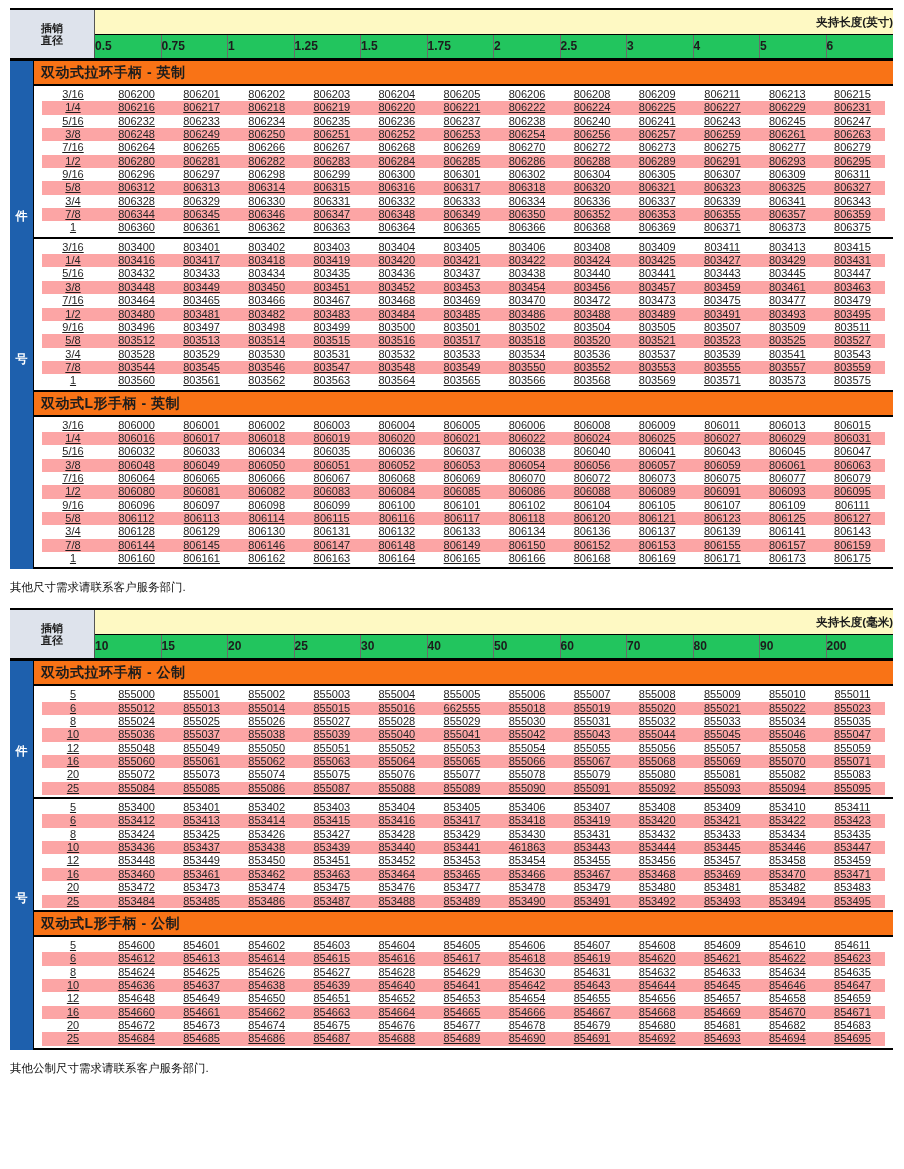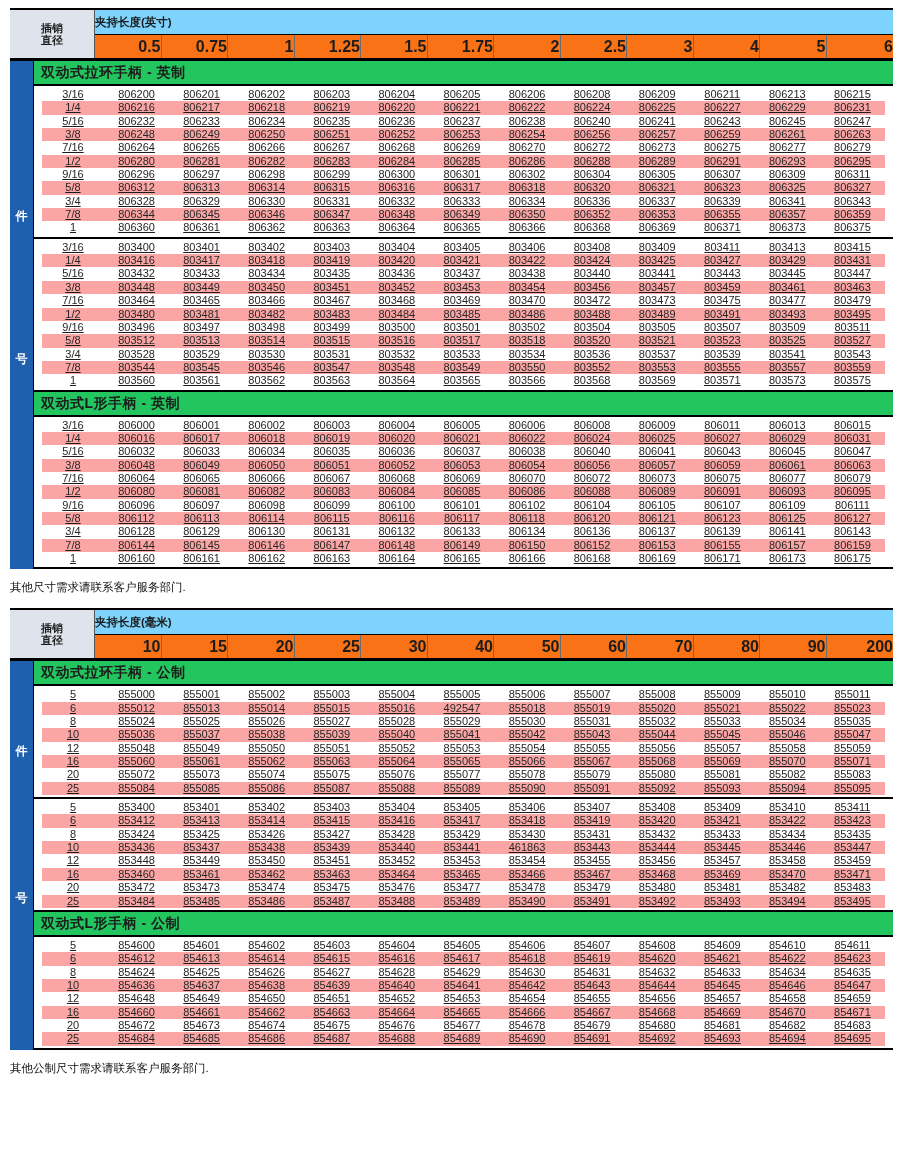--- a/index.html
+++ b/index.html
@@ -8,38 +8,38 @@
   .page{position:relative;width:904px;height:949px;padding-top:8px;box-sizing:border-box;}
   .block{margin:0 11px 0 10px;}          
   .block+.block{margin-top:13px;}
 
   
   .thead{display:flex;border-top:2px solid #000;border-bottom:3px solid #000;}
   .corner{width:85px;box-sizing:border-box;background:#dee3ec;border-right:1px solid #555;
           display:flex;flex-direction:column;justify-content:center;align-items:center;
           font-size:11px;font-weight:bold;line-height:12.5px;}
   .head-right{flex:1;min-width:0;}
-  .span-head{height:24px;line-height:24px;background:#7dd3fc;border-bottom:1px solid #000;
-             text-align:left;font-size:11.5px;font-weight:bold;}
+  .span-head{height:24px;line-height:24px;background:#fef9c3;border-bottom:1px solid #000;
+             text-align:right;font-size:11.5px;font-weight:bold;}
   .col-heads{display:grid;grid-template-columns:repeat(12,1fr);height:23px;}
-  .col-head{background:#f97316;font-size:16px;font-weight:bold;text-align:right;
+  .col-head{background:#22c55e;font-size:12px;font-weight:bold;text-align:left;
             line-height:23px;border-right:1px solid #6b6b6b;box-sizing:border-box;}
   .col-head:last-child{border-right:none;}
 
   
   .tbody{display:flex;}
   .strip{width:23px;background:#1e60ad;position:relative;flex:0 0 23px;}
   .strip .s-lbl{position:absolute;left:0;width:100%;text-align:center;color:#fff;
                 font-size:12px;font-weight:bold;}
   .t0 .s-top{top:29%;} .t0 .s-bot{top:57%;}
   .t1 .s-top{top:21%;} .t1 .s-bot{top:59%;}
   .content{flex:1;min-width:0;border-left:1px solid #000;}
   .section{border-bottom:2px solid #000;}
   .sec-title{height:23px;line-height:23px;font-size:14px;font-weight:bold;
-             padding-left:7px;border-bottom:2px solid #000;letter-spacing:.5px;background:#22c55e;}
+             padding-left:7px;border-bottom:2px solid #000;letter-spacing:.5px;background:#f97316;}
   .rows{padding:2px 8px;text-decoration:underline;}
   .row{display:grid;grid-template-columns:62px repeat(12,1fr);height:13.35px;
        line-height:13.35px;overflow:hidden;}
   .row.alt{background:#fca5a5;}
   .cell{font-size:11px;text-align:center;color:#262626;white-space:nowrap;overflow:hidden;}
 
   .note{font-size:11.5px;color:#111;margin-top:11px;font-weight:500;}
 </style>
 </head>
 <body>
@@ -638,21 +638,21 @@
                 <div class="cell">855010</div>
                 <div class="cell">855011</div>
               </div>
               <div class="row alt">
                 <div class="cell">6</div>
                 <div class="cell">855012</div>
                 <div class="cell">855013</div>
                 <div class="cell">855014</div>
                 <div class="cell">855015</div>
                 <div class="cell">855016</div>
-                <div class="cell">492547</div>
+                <div class="cell">662555</div>
                 <div class="cell">855018</div>
                 <div class="cell">855019</div>
                 <div class="cell">855020</div>
                 <div class="cell">855021</div>
                 <div class="cell">855022</div>
                 <div class="cell">855023</div>
               </div>
               <div class="row">
                 <div class="cell">8</div>
                 <div class="cell">855024</div>

